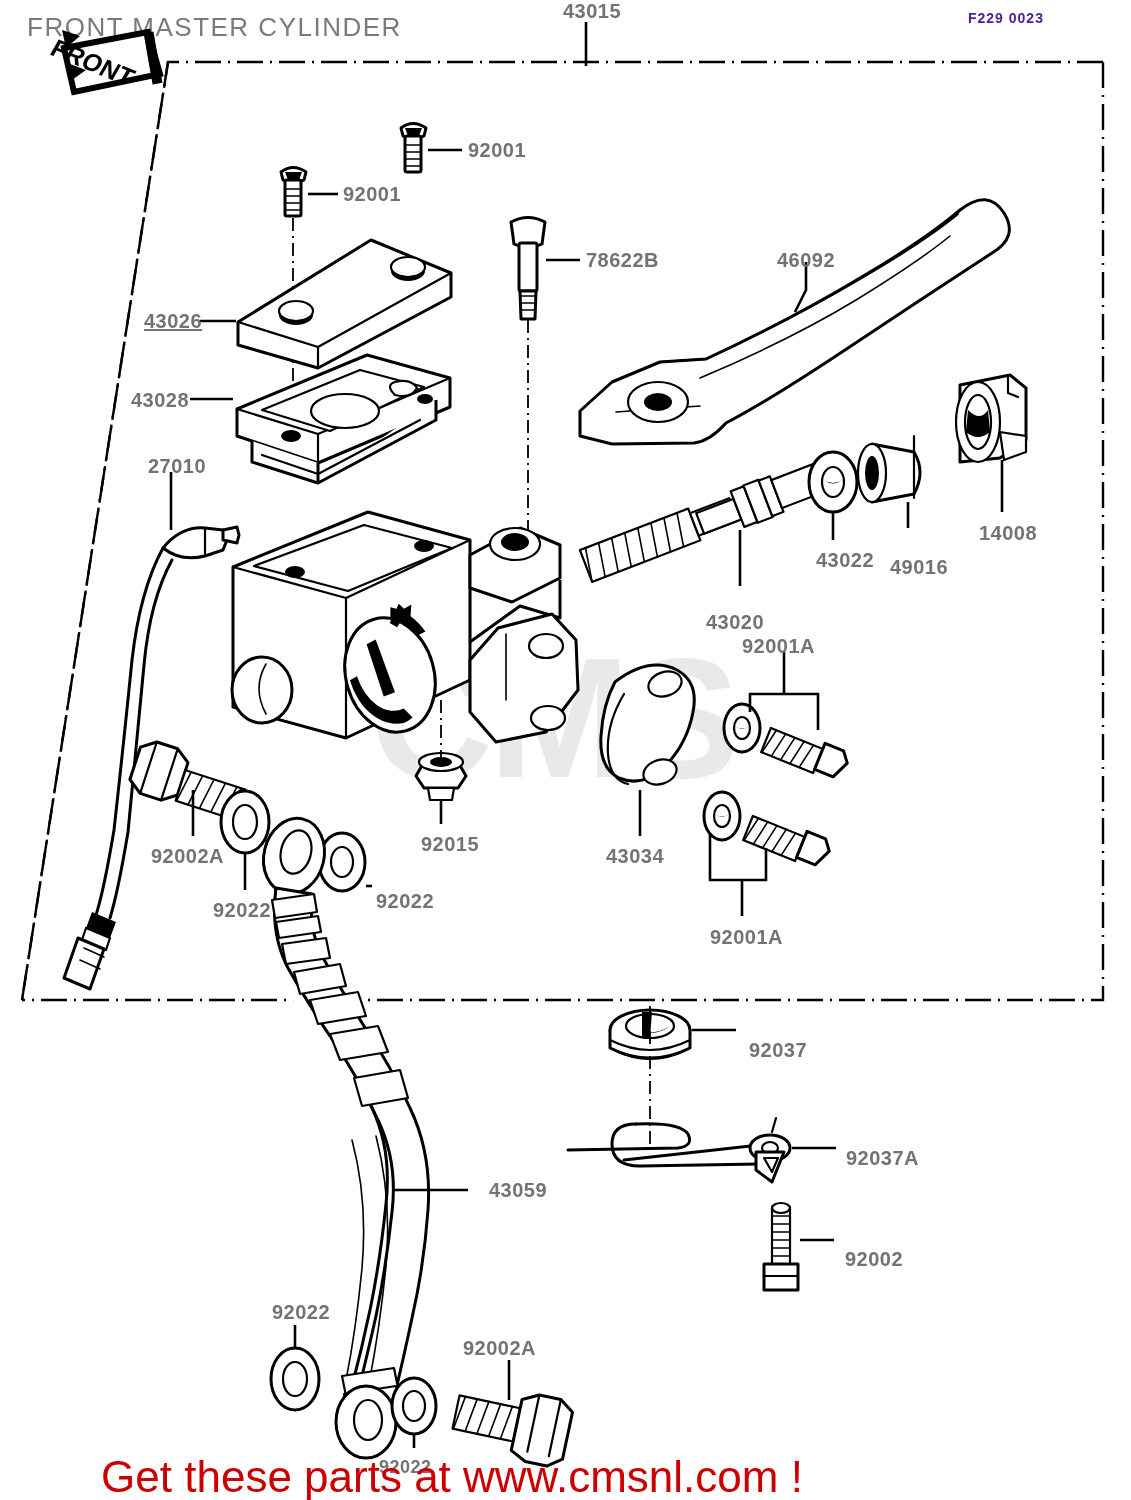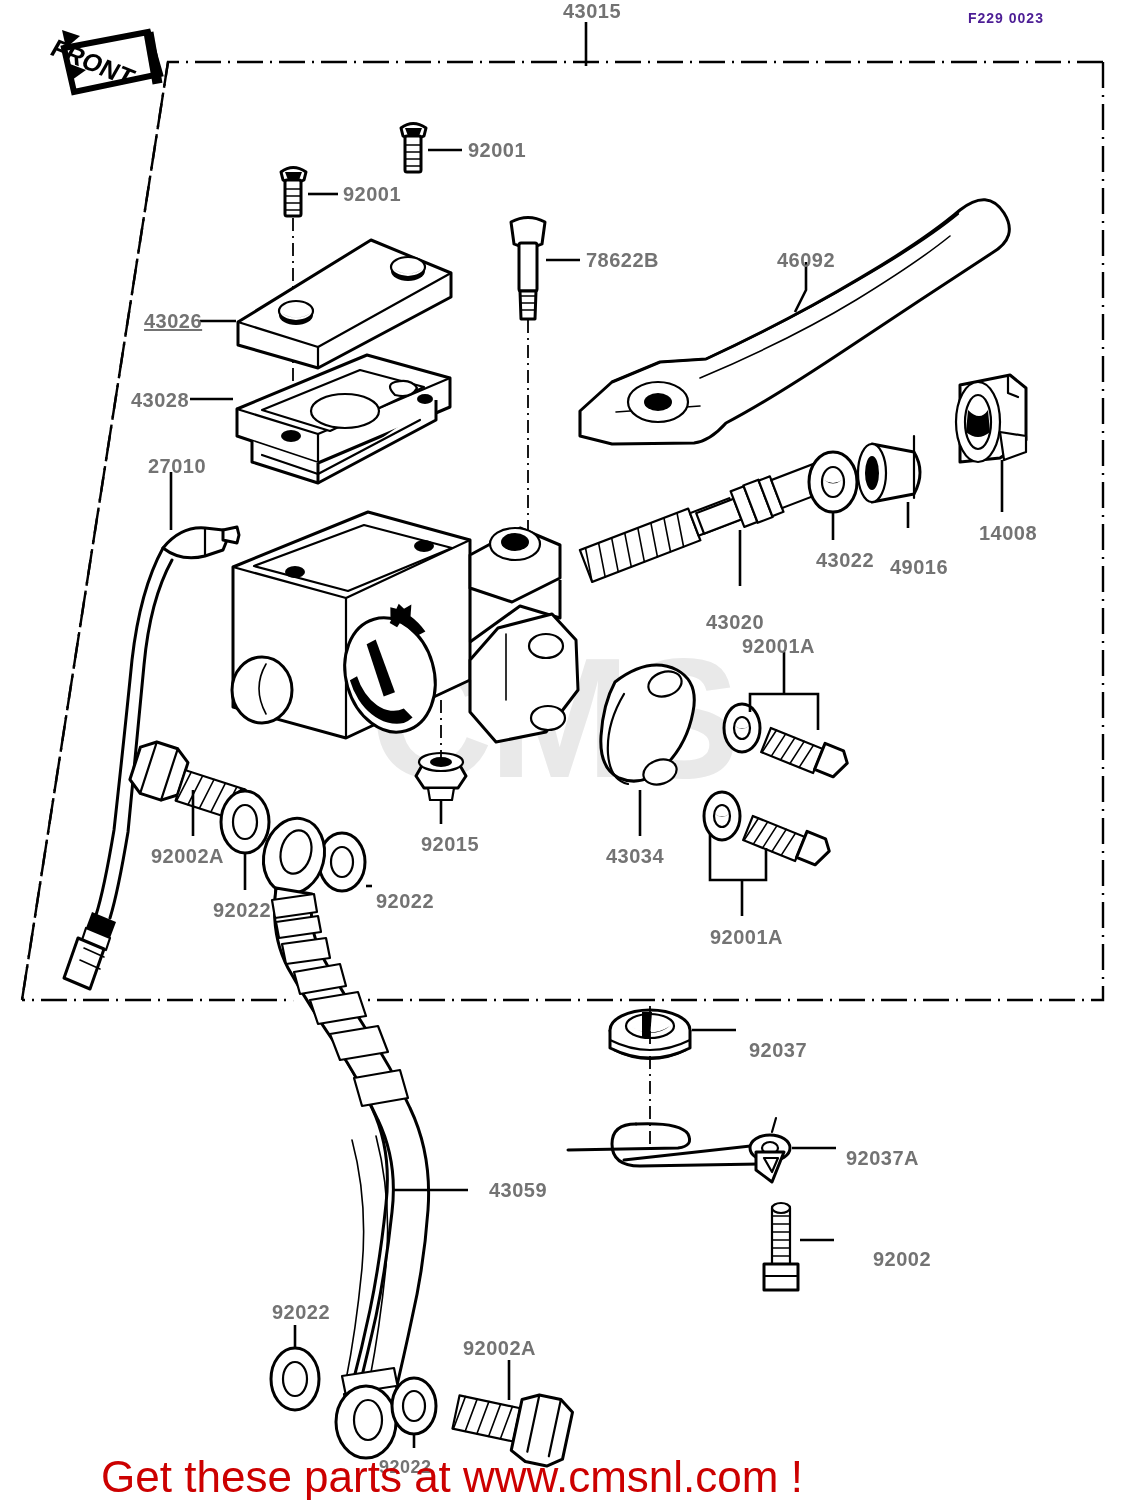--- a/index.html
+++ b/index.html
@@ -127,20 +127,21 @@
     font-size: 44px;
     color: #cc0000;
     white-space: nowrap;
   }
 </style>
 </head>
 <body>
 
 <div id="page">
 
+  <div id="diagram-title">FRONT MASTER CYLINDER</div>
 
   <div id="sheet-code">F229  0023</div>
 
   <div id="front-badge">
     <svg width="120" height="84" viewBox="0 0 120 84">
       <g fill="none" stroke="#000" stroke-width="6">
         <path d="M16,34 L100,18 L112,60 L26,78 Z"></path>
       </g>
       <polygon points="14,16 32,22 18,34" fill="#000"></polygon>
       <polygon points="22,50 38,56 24,66" fill="#000"></polygon>
@@ -508,20 +509,20 @@
   <div class="callout" style="left:742px; top:635px;">92001A</div>
   <div class="callout" style="left:151px; top:845px;">92002A</div>
   <div class="callout" style="left:213px; top:899px;">92022</div>
   <div class="callout" style="left:376px; top:890px;">92022</div>
   <div class="callout" style="left:421px; top:833px;">92015</div>
   <div class="callout" style="left:606px; top:845px;">43034</div>
   <div class="callout" style="left:710px; top:926px;">92001A</div>
   <div class="callout" style="left:749px; top:1039px;">92037</div>
   <div class="callout" style="left:846px; top:1147px;">92037A</div>
   <div class="callout" style="left:489px; top:1179px;">43059</div>
-  <div class="callout" style="left:845px; top:1248px;margin-left:28px;">92002</div>
+  <div class="callout" style="left:845px; top:1248px;">92002</div>
   <div class="callout" style="left:272px; top:1301px;">92022</div>
   <div class="callout" style="left:463px; top:1337px;">92002A</div>
   <div class="callout small" style="left:379px; top:1457px;">92022</div>
 
   <div id="promo">Get these parts at www.cmsnl.com !</div>
 
 </div>
 
 </body></html>

